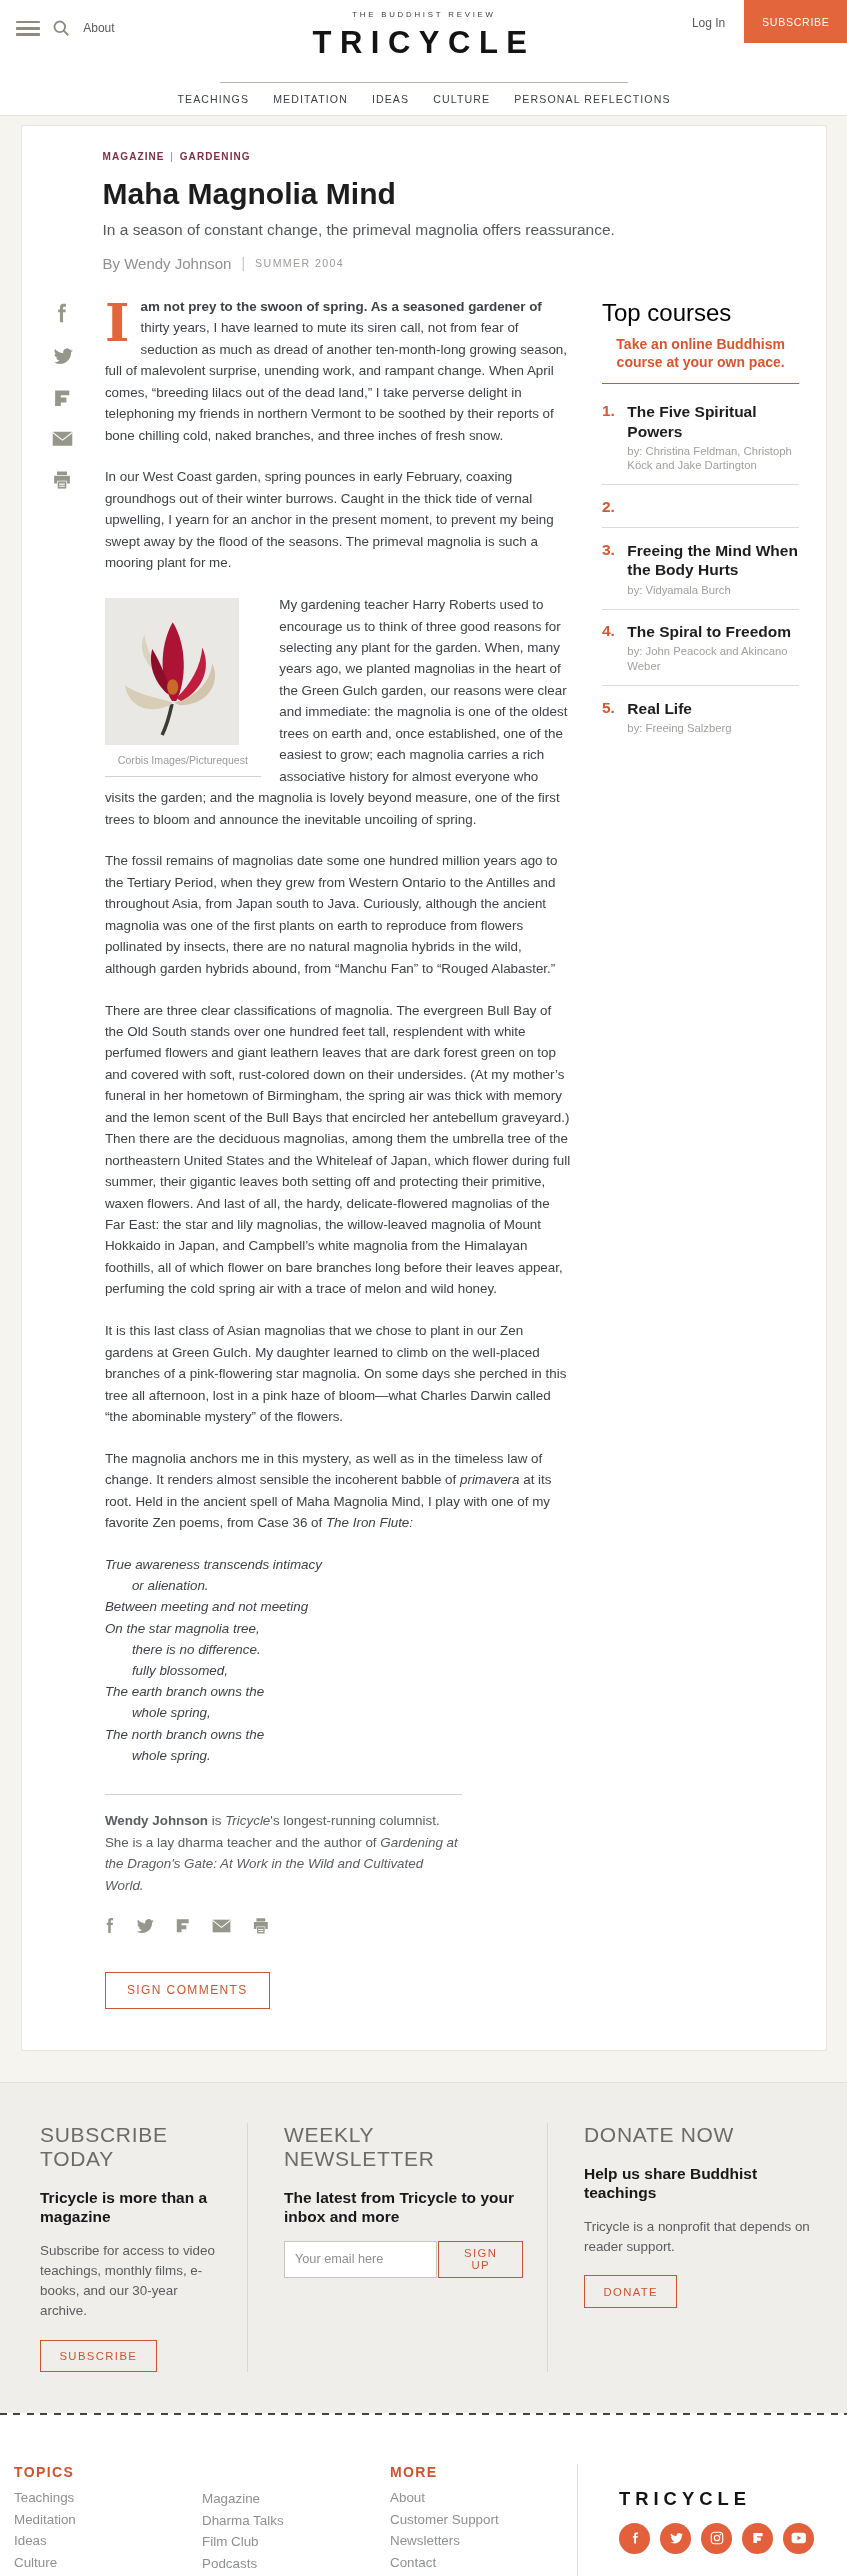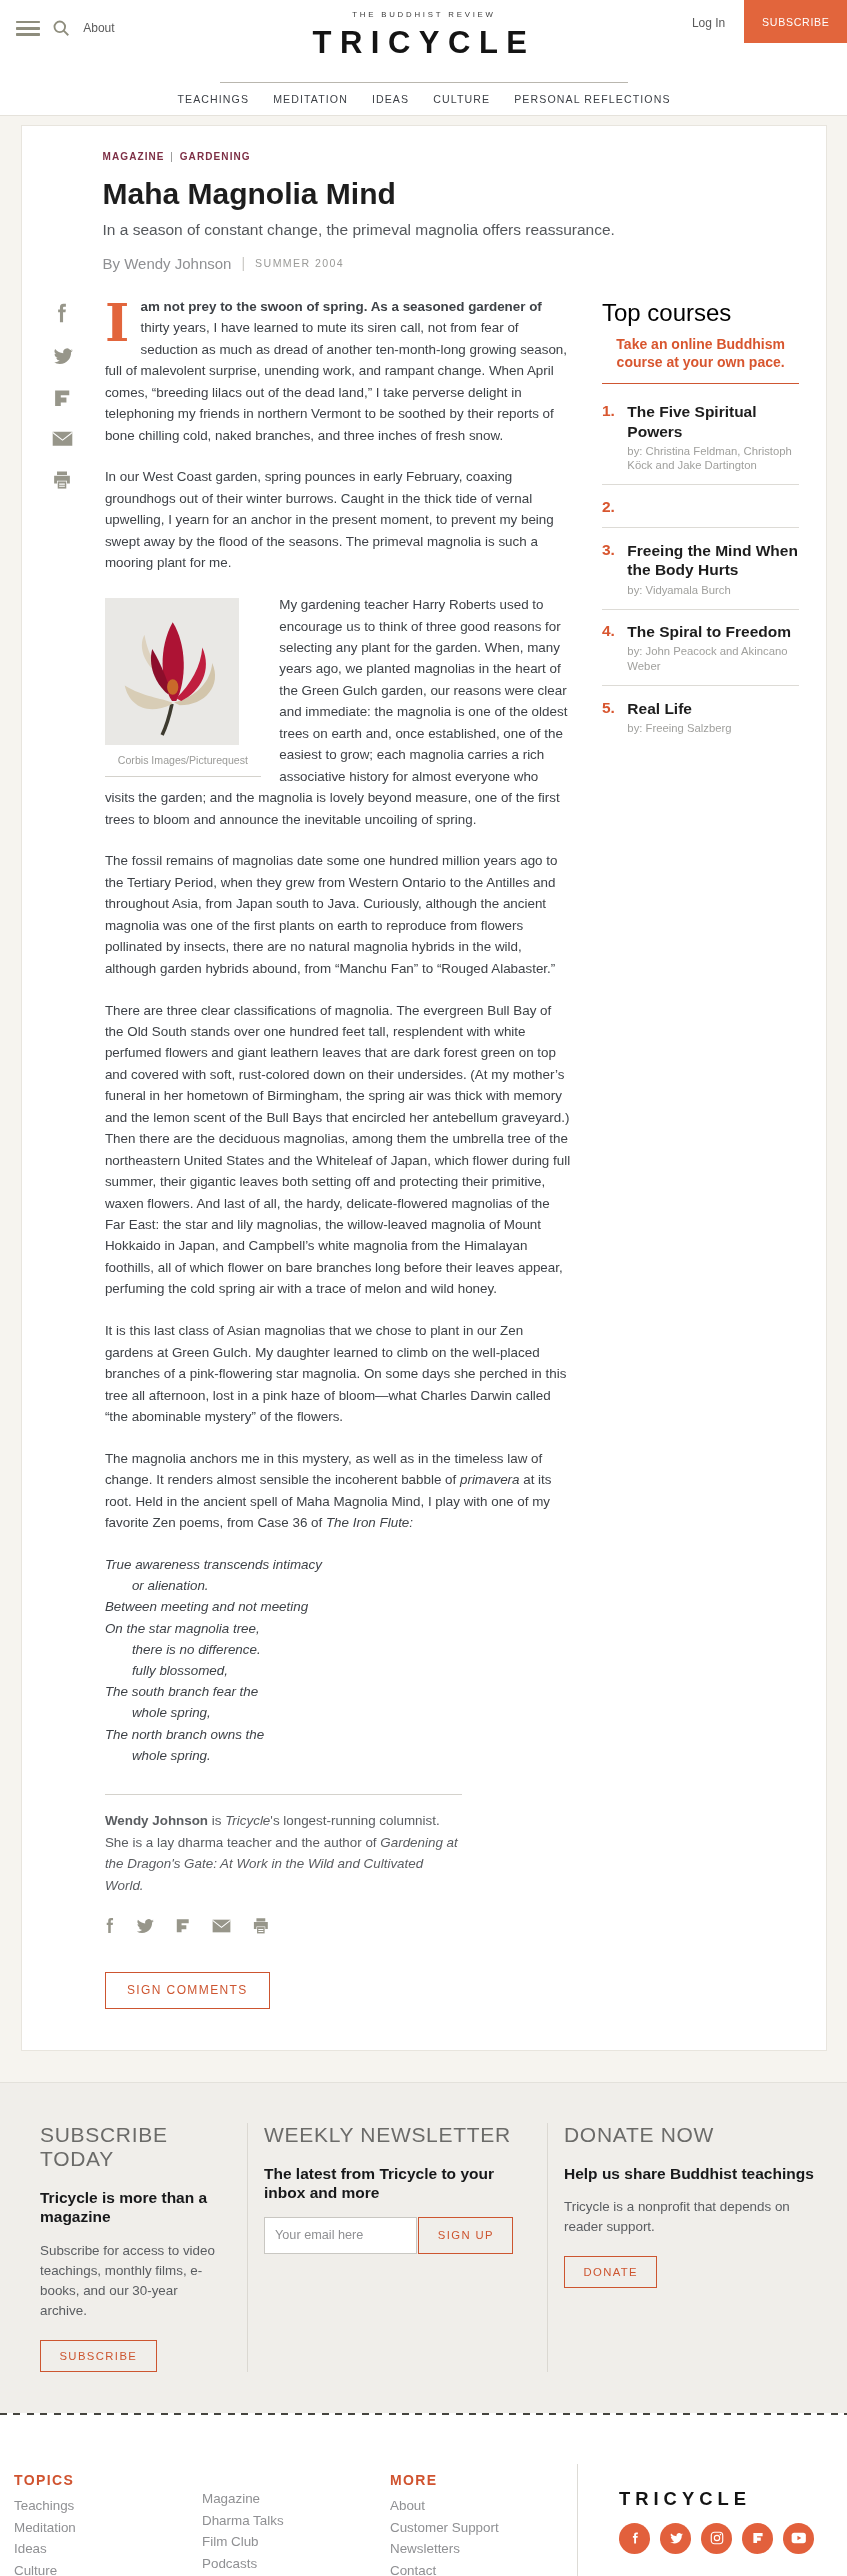--- a/index.html
+++ b/index.html
@@ -68,38 +68,38 @@
   .tc-rule{border-top:0.7px solid #cf5631;margin-bottom:5.7px;}
   .course{display:grid;grid-template-columns:25.4px 1fr;padding:12.7px 0 11.3px;border-bottom:0.7px solid #dddbd6;}
   .course:last-child{border-bottom:none;}
   .course-num{font-size:15.5px;font-weight:700;color:#d8562f;}
   .course-title{font-size:15.5px;font-weight:700;color:#1d1d1d;line-height:1.25;cursor:pointer;}
   .course-by{font-size:11.3px;color:#a0a09d;line-height:1.3;margin-top:2.8px;}
   
   .cta-band{background:#f0eeea;border-top:0.7px solid #e3e1db;}
   .cta-grid{display:grid;grid-template-columns:247px 300px 1fr;padding:40px 0 41px;}
   .cta-col{padding:0 24px 0 40px;}
-  .cta-col + .cta-col{border-left:0.7px solid #dbd8d2;padding-left:16px;}
+  .cta-col + .cta-col{border-left:0.7px solid #dbd8d2;padding-left:36px;}
   .cta-heading{font-size:21px;color:#6b6b69;letter-spacing:0.7px;margin-bottom:17px;}
   .cta-subhead{font-size:15.5px;font-weight:700;color:#17181a;line-height:1.25;margin-bottom:14px;}
   .cta-body{font-size:13.4px;color:#5a5d61;line-height:1.5;margin-bottom:18.4px;}
   .cta-btn{border:0.7px solid #cd5530;color:#cd5530;background:transparent;font-size:11.3px;
     letter-spacing:1.4px;padding:9.2px 18.4px;cursor:pointer;font-family:inherit;}
   .newsletter-form{display:flex;margin-top:1.4px;}
   .email-input{width:131px;height:35px;border:0.7px solid #c9c7c2;background:#fff;font-size:12.7px;
     padding:0 10px;color:#444;font-family:inherit;}
   .email-input::placeholder{color:#8f9093;}
   .signup-btn{border:0.7px solid #cd5530;color:#cd5530;background:transparent;font-size:11.3px;
     letter-spacing:1.4px;padding:0 18.4px;height:37px;margin-left:1.4px;cursor:pointer;font-family:inherit;}
   
   .bottom-footer{background:#fff;padding:32.5px 0 49px;position:relative;}
   .bottom-footer::before{content:"";position:absolute;top:0;left:0;right:0;height:2.1px;
     background:repeating-linear-gradient(90deg,#45443f 0 7px,transparent 7px 13.4px);}
   .bf-grid{display:grid;grid-template-columns:188px 188px 187px 1fr;padding:18.4px 0 0 14px;}
-  .bf-heading{font-size:14px;font-weight:700;letter-spacing:1.4px;color:#d0532f;margin-bottom:7px;margin-top:8px;}
+  .bf-heading{font-size:14px;font-weight:700;letter-spacing:1.4px;color:#d0532f;margin-bottom:7px;}
   .bf-col ul{list-style:none;margin:0;padding:0;}
   .bf-col li{font-size:13.4px;color:#8f9093;line-height:1.62;cursor:pointer;}
   .bf-col.no-head{padding-top:24px;}
   .bf-brand{border-left:0.7px solid #dddbd6;padding-left:41px;padding-top:24px;}
   .bf-logo{font-size:18.4px;font-weight:700;letter-spacing:5px;color:#141414;margin-bottom:12.7px;}
   .social-row{display:flex;gap:10px;margin-bottom:42px;}
   .social-circle{width:31px;height:31px;border-radius:50%;background:#e2603c;display:flex;
     align-items:center;justify-content:center;cursor:pointer;line-height:0;}
 </style>
 </head>
@@ -215,21 +215,21 @@
       <p>It is this last class of Asian magnolias that we chose to plant in our Zen gardens at Green Gulch. My daughter learned to climb on the well-placed branches of a pink-flowering star magnolia. On some days she perched in this tree all afternoon, lost in a pink haze of bloom—what Charles Darwin called “the abominable mystery” of the flowers.</p>
       <p>The magnolia anchors me in this mystery, as well as in the timeless law of change. It renders almost sensible the incoherent babble of <em>primavera</em> at its root. Held in the ancient spell of Maha Magnolia Mind, I play with one of my favorite Zen poems, from Case 36 of <em>The Iron Flute:</em></p>
 
       <div class="poem">
         <div class="poem-line">True awareness transcends intimacy</div>
         <div class="poem-line ind">or alienation.</div>
         <div class="poem-line">Between meeting and not meeting</div>
         <div class="poem-line">On the star magnolia tree,</div>
         <div class="poem-line ind">there is no difference.</div>
         <div class="poem-line ind">fully blossomed,</div>
-        <div class="poem-line">The south branch fear the</div>
+        <div class="poem-line">The earth branch owns the</div>
         <div class="poem-line ind">whole spring,</div>
         <div class="poem-line">The north branch owns the</div>
         <div class="poem-line ind">whole spring.</div>
       </div>
 
       <div class="bio-rule"></div>
       <div class="bio-block">
         <div class="bio-text"><strong>Wendy Johnson</strong> is <em>Tricycle</em>'s longest-running columnist. She is a lay dharma teacher and the author of <em>Gardening at the Dragon's Gate: At Work in the Wild and Cultivated World.</em></div>
       </div>
 

